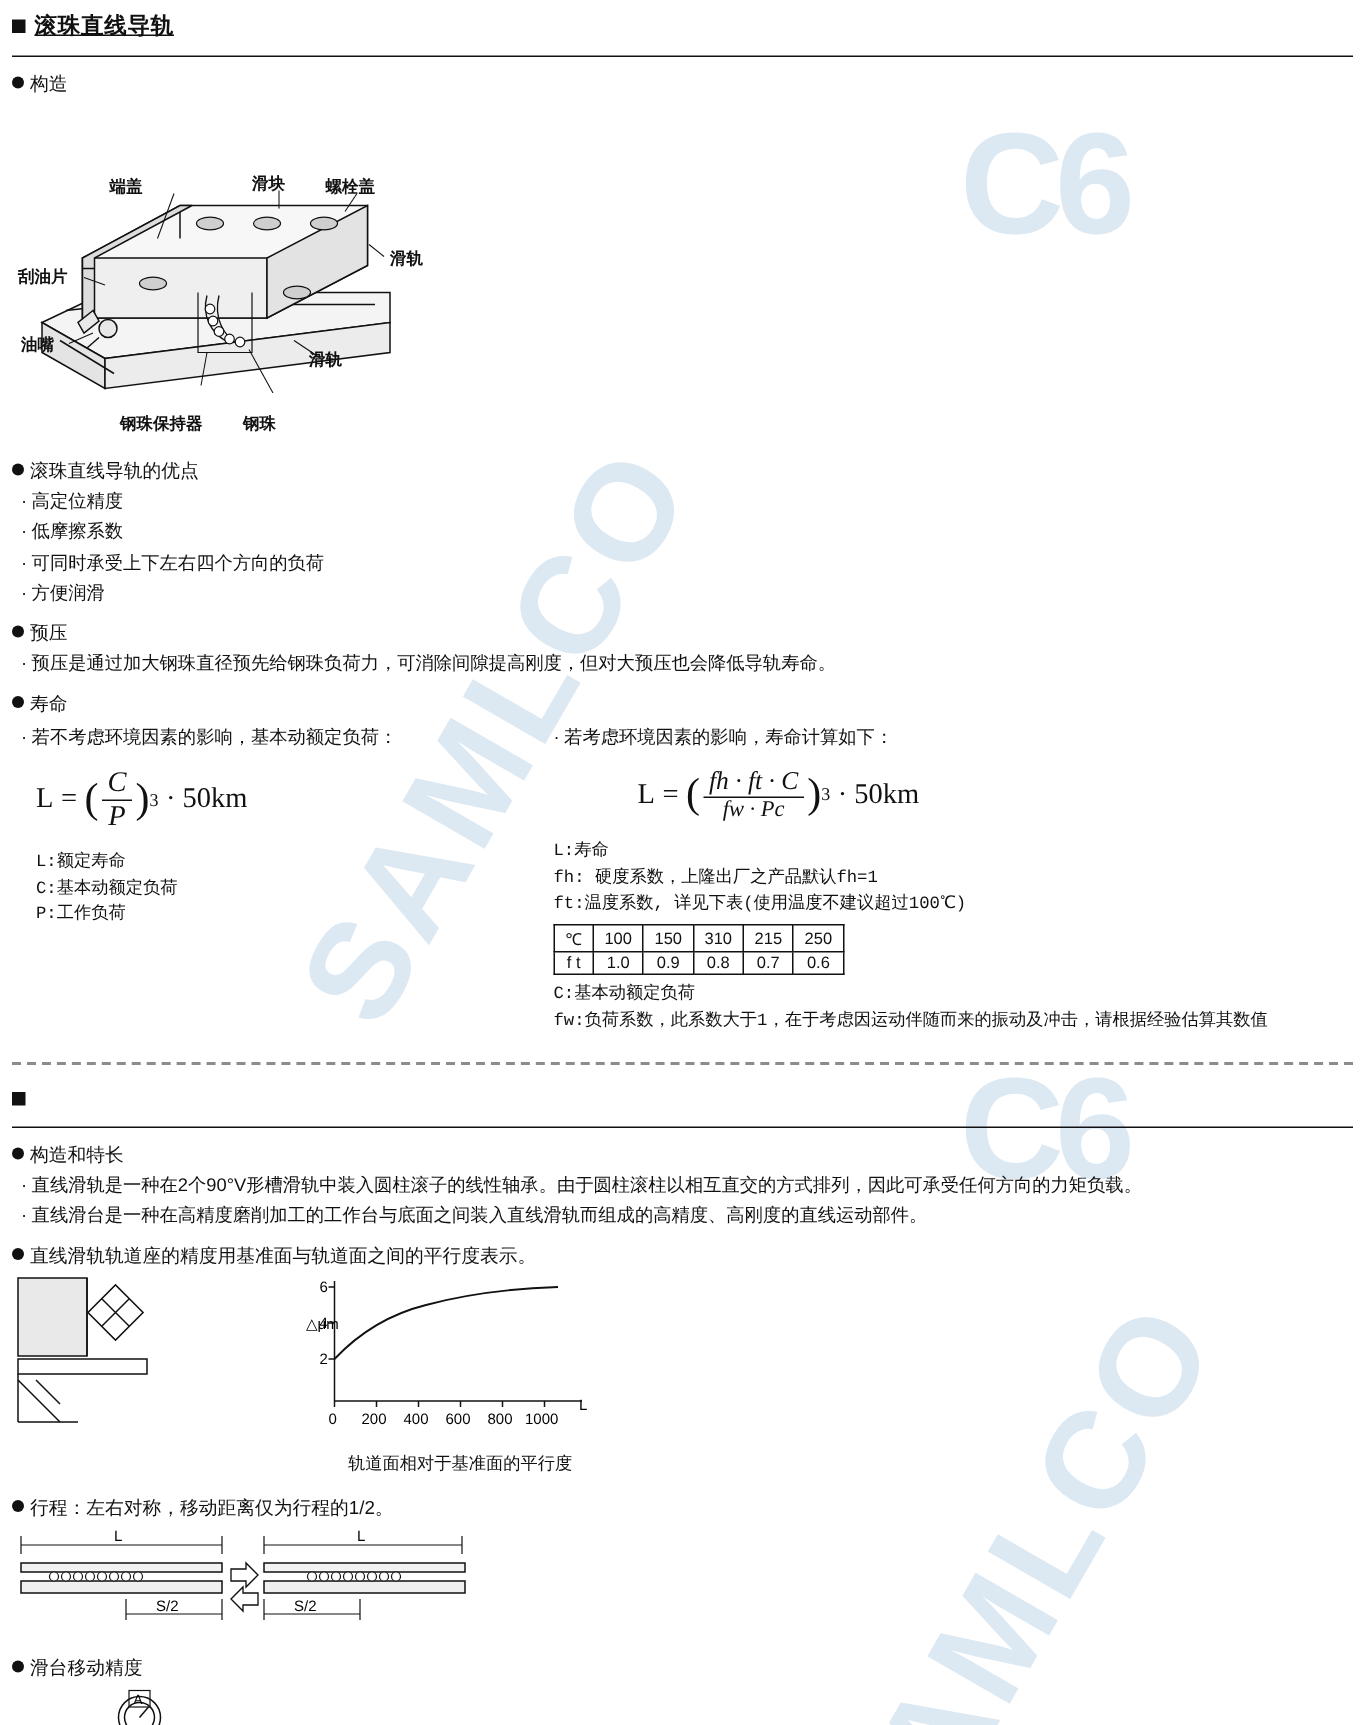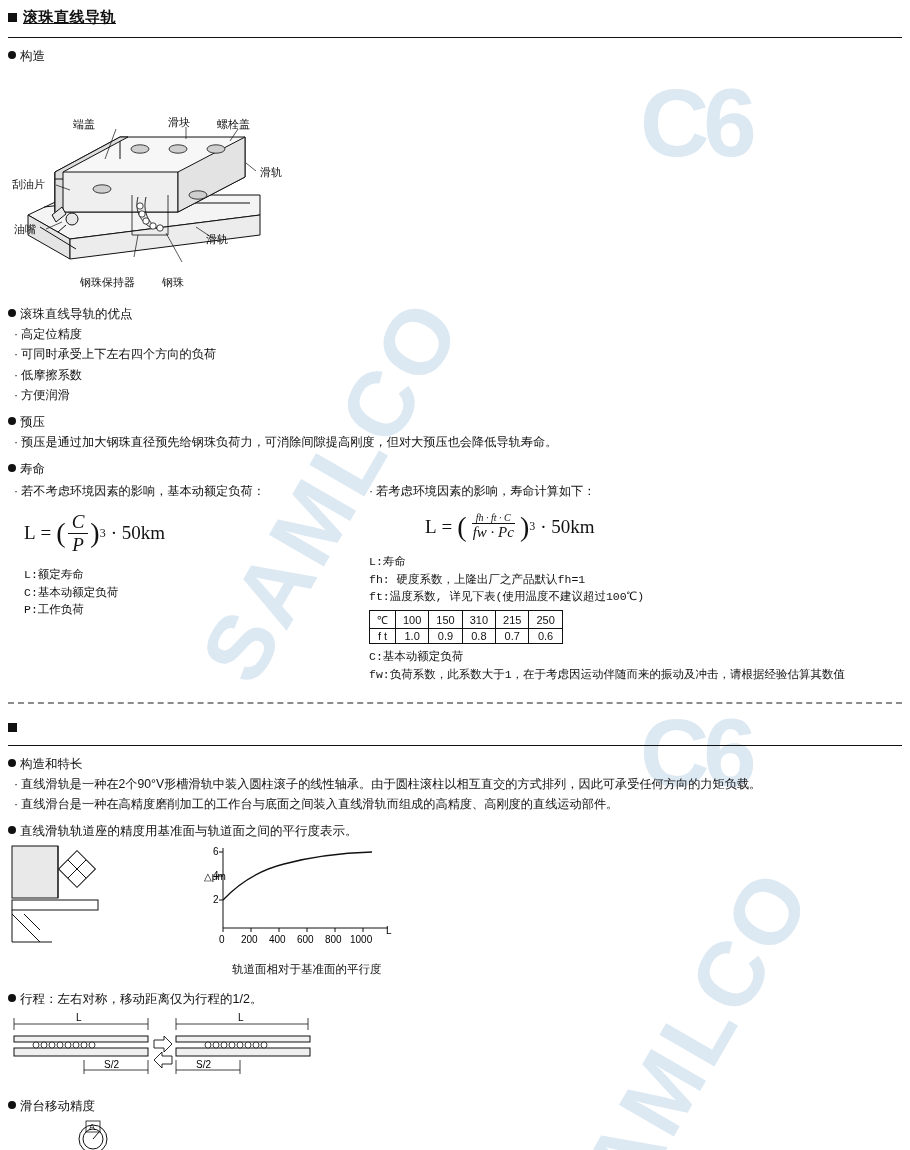--- a/index.html
+++ b/index.html
@@ -93,20 +93,21 @@
     width: 330px;
     height: 195px;
     margin-left: 10px;
   }
   .fig1 svg { position: absolute; left: 0; top: 0; }
   .lbl {
     position: absolute;
     font-size: 11px;
     white-space: nowrap;
     color: #111;
+    font-weight: bold;
   }
 
   
   .formula-row {
     display: flex;
     margin-top: 2px;
   }
   .f-left { width: 355px; }
   .f-right { width: 530px; }
   .formula {
@@ -268,22 +269,22 @@
       <div class="lbl" style="left:4px; top:155px;">油嘴</div>
       <div class="lbl" style="left:196px; top:165px;">滑轨</div>
       <div class="lbl" style="left:152px; top:208px;">钢珠</div>
       <div class="lbl" style="left:70px; top:208px;">钢珠保持器</div>
     </div>
 
     <div style="height:40px"></div>
 
     <div class="bullet"><span class="dot"></span><span>滚珠直线导轨的优点</span></div>
     <div class="line"><span class="mid">·</span><span>高定位精度</span></div>
+    <div class="line"><span class="mid">·</span><span>低摩擦系数</span></div>
     <div class="line"><span class="mid">·</span><span>可同时承受上下左右四个方向的负荷</span></div>
-    <div class="line"><span class="mid">·</span><span>低摩擦系数</span></div>
     <div class="line"><span class="mid">·</span><span>方便润滑</span></div>
 
     <div class="bullet" style="margin-top:10px"><span class="dot"></span><span>预压</span></div>
     <div class="line"><span class="mid">·</span><span>预压是通过加大钢珠直径预先给钢珠负荷力，可消除间隙提高刚度，但对大预压也会降低导轨寿命。</span></div>
 
     <div class="bullet" style="margin-top:10px"><span class="dot"></span><span>寿命</span></div>
 
     <div class="formula-row">
       <div class="f-left">
         <div class="line"><span class="mid">·</span><span>若不考虑环境因素的影响，基本动额定负荷：</span></div>
@@ -306,21 +307,21 @@
         </div>
       </div>
 
       <div class="f-right">
         <div class="line"><span class="mid">·</span><span>若考虑环境因素的影响，寿命计算如下：</span></div>
         <div class="formula" style="margin-left:70px">
           <span>L</span>
           <span style="margin:0 5px">=</span>
           <span class="paren">(</span>
           <span class="frac">
-            <span class="num" style="font-size:10px">fh · ft · C</span>
+            <span class="num" style="font-size:17px">fh · ft · C</span>
             <span class="den" style="font-size:15px">fw · Pc</span>
           </span>
           <span class="paren">)</span>
           <span class="sup">3</span>
           <span style="margin-left:5px">· 50km</span>
         </div>
         <div class="small-note r">
           <div>L:寿命</div>
           <div>fh: 硬度系数，上隆出厂之产品默认fh=1</div>
           <div>ft:温度系数, 详见下表(使用温度不建议超过100℃)</div>

